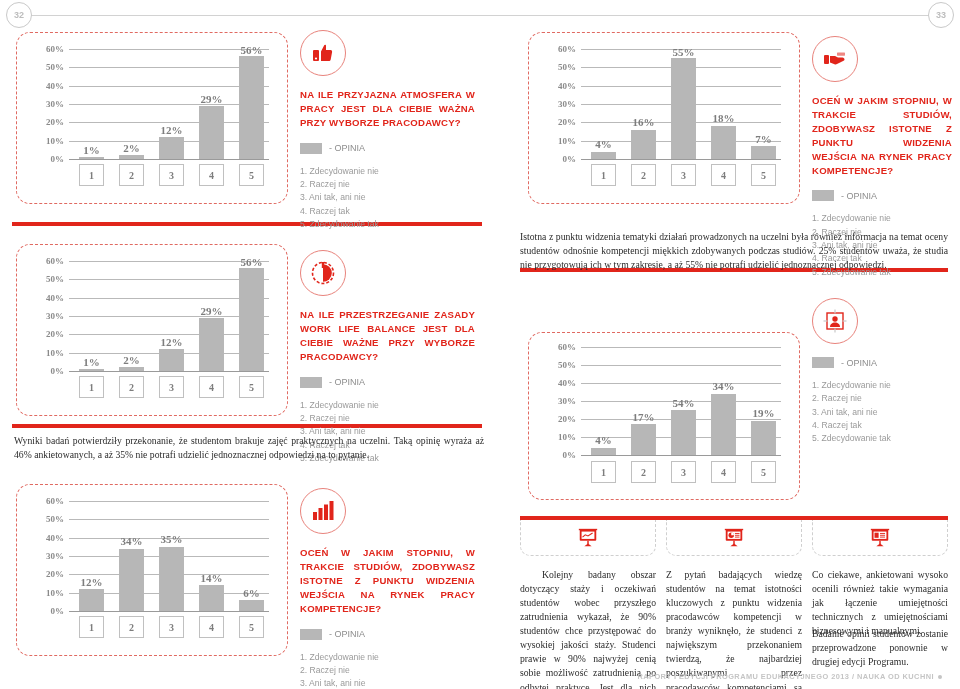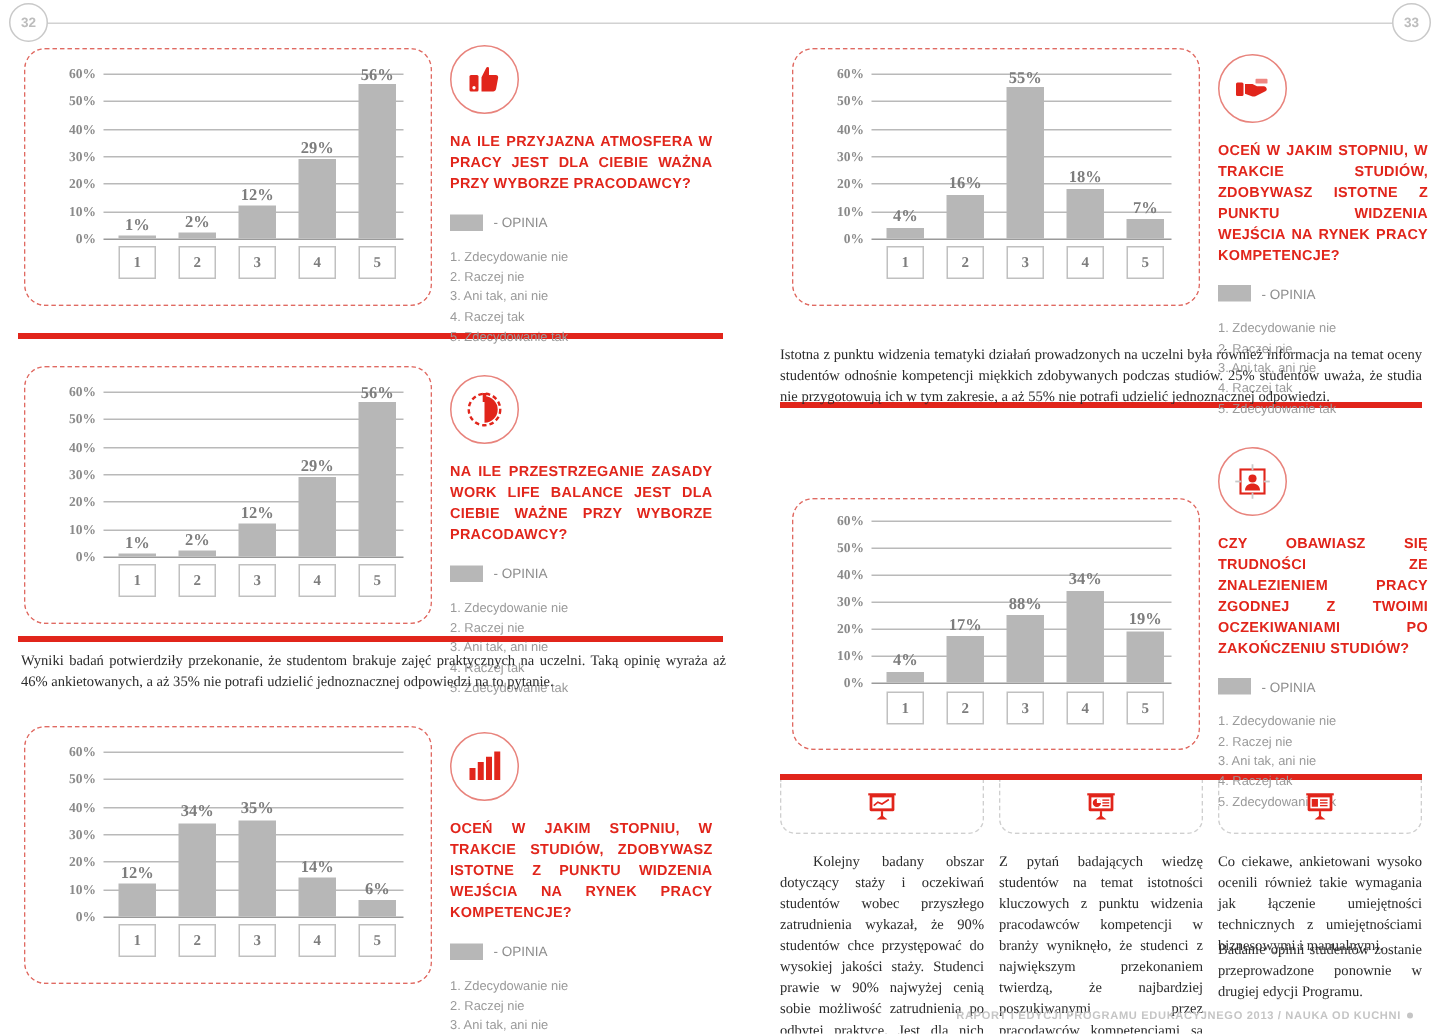--- a/index.html
+++ b/index.html
@@ -313,21 +313,21 @@
         <div class="ylab" style="top:72px;">20%</div>
         <div class="ylab" style="top:90px;">10%</div>
         <div class="ylab" style="top:108px;">0%</div>
         <div class="bar" style="left:10px;  width:25px; height:7.2px;"></div>
         <div class="bar" style="left:50px;  width:25px; height:30.6px;"></div>
         <div class="bar" style="left:90px;  width:25px; height:45px;"></div>
         <div class="bar" style="left:130px; width:25px; height:61.2px;"></div>
         <div class="bar" style="left:170px; width:25px; height:34.2px;"></div>
         <div class="barval" style="left:22.5px; top:87px;">4%</div>
         <div class="barval" style="left:62.5px; top:64px;">17%</div>
-        <div class="barval" style="left:102.5px;top:50px;">88%</div>
+        <div class="barval" style="left:102.5px;top:50px;">54%</div>
         <div class="barval" style="left:142.5px;top:33px;">34%</div>
         <div class="barval" style="left:182.5px;top:60px;">19%</div>
       </div>
       <div class="catbox" style="left:62px;  top:128px; width:25px; height:22px;">1</div>
       <div class="catbox" style="left:102px; top:128px; width:25px; height:22px;">2</div>
       <div class="catbox" style="left:142px; top:128px; width:25px; height:22px;">3</div>
       <div class="catbox" style="left:182px; top:128px; width:25px; height:22px;">4</div>
       <div class="catbox" style="left:222px; top:128px; width:25px; height:22px;">5</div>
     </div>
   </div>
@@ -337,21 +337,20 @@
       <svg width="26" height="26" viewBox="0 0 26 26">
         <rect x="5" y="5" width="16" height="16" fill="none" stroke="#e1251b" stroke-width="1.4"></rect>
         <circle cx="13" cy="11" r="2.7" fill="#e1251b"></circle>
         <path d="M8 19c0-3 2.3-4.6 5-4.6s5 1.6 5 4.6z" fill="#e1251b"></path>
         <rect x="12.4" y="1.5" width="1.2" height="4" fill="#c9c9c9"></rect>
         <rect x="12.4" y="20.5" width="1.2" height="4" fill="#c9c9c9"></rect>
         <rect x="1.5" y="12.4" width="4" height="1.2" fill="#c9c9c9"></rect>
         <rect x="20.5" y="12.4" width="4" height="1.2" fill="#c9c9c9"></rect>
       </svg>
     </div>
-    <div class="qtitle">CZY OBAWIASZ SIĘ TRUDNOŚCI ZE ZNALEZIENIEM PRACY ZGODNEJ Z TWOIMI OCZEKIWANIAMI PO ZAKOŃCZENIU STUDIÓW?</div>
     <div class="legend">
       <span class="swatch"></span>
       <span class="ltext">- OPINIA</span>
     </div>
     <div class="scale">
       <div>1. Zdecydowanie nie</div>
       <div>2. Raczej nie</div>
       <div>3. Ani tak, ani nie</div>
       <div>4. Raczej tak</div>
       <div>5. Zdecydowanie tak</div>

